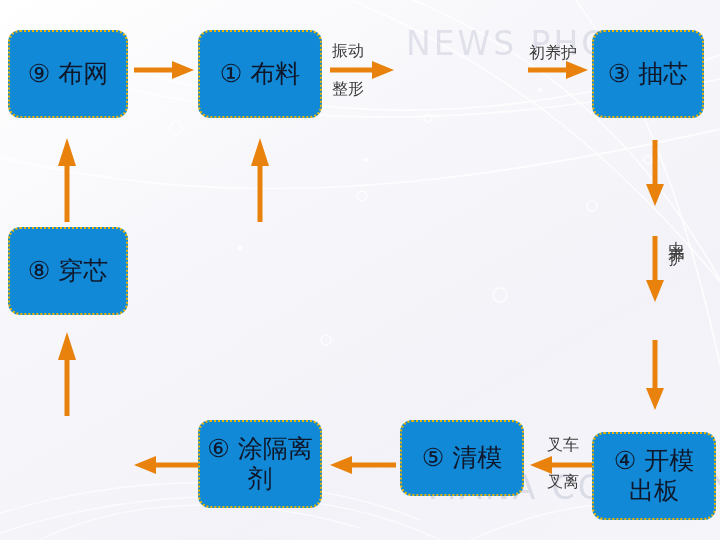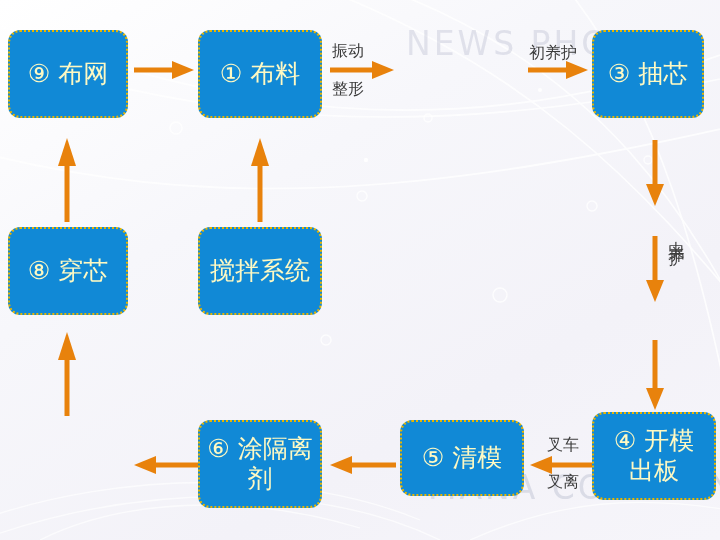--- a/index.html
+++ b/index.html
@@ -50,21 +50,21 @@
   }
   .node {
     position: absolute;
     box-sizing: border-box;
     background: #1189d6;
     border: 2px dotted #e8b500;
     border-radius: 12px;
     display: flex;
     align-items: center;
     justify-content: center;
-    color: #fef9c3;
+    color: #0f172a;
     font-size: 25px;
     line-height: 1.22;
     text-align: center;
     padding: 4px 6px;
     font-family: "DejaVu Sans", "Liberation Sans", sans-serif;
   }
   .node.two-line {
     font-size: 25px;
   }
   .node .label {
@@ -227,36 +227,33 @@
 
 
   <div class="node" style="left:592px; top:30px; width:112px; height:88px;">
     <span class="label">③ 抽芯</span>
   </div>
 
   <div class="node" style="left:8px; top:227px; width:120px; height:88px;">
     <span class="label">⑧ 穿芯</span>
   </div>
 
-  <div class="node" style="left:198px; top:227px; width:124px; height:88px;">
-    <span class="label">搅拌系统</span>
-  </div>
 
 
   <div class="node two-line" style="left:198px; top:420px; width:124px; height:88px;">
     <span class="label">
       <span>⑥ 涂隔离</span><br>
       <span>剂</span>
     </span>
   </div>
 
   <div class="node" style="left:400px; top:420px; width:124px; height:76px;">
     <span class="label">⑤ 清模</span>
   </div>
 
-  <div class="node two-line" style="left:592px; top:412px; width:124px; height:88px;">
+  <div class="node two-line" style="left:592px; top:432px; width:124px; height:88px;">
     <span class="label">
       <span>④ 开模</span><br>
       <span>出板</span>
     </span>
   </div>
 
 </div>
 
 </body></html>

